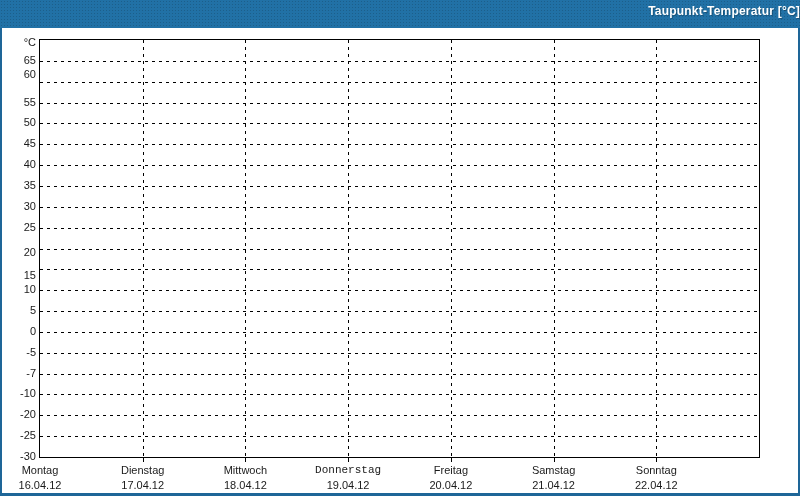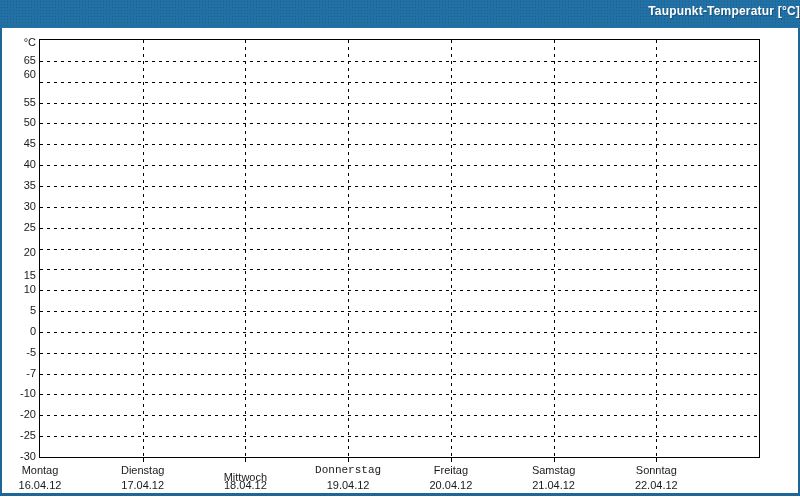--- a/index.html
+++ b/index.html
@@ -137,21 +137,21 @@
         <div class="x-tick" style="left: 142.7px;"></div>
         <div class="x-tick" style="left: 245.4px;"></div>
         <div class="x-tick" style="left: 348.1px;"></div>
         <div class="x-tick" style="left: 450.9px;"></div>
         <div class="x-tick" style="left: 553.6px;"></div>
         <div class="x-tick" style="left: 656.3px;"></div>
         <div class="x-day-label" style="left: -15px;">Montag</div>
         <div class="x-date-label" style="left: -15px;">16.04.12</div>
         <div class="x-day-label" style="left: 87.7px;">Dienstag</div>
         <div class="x-date-label" style="left: 87.7px;">17.04.12</div>
-        <div class="x-day-label" style="left: 190.4px; margin-top: 7px;">Mittwoch</div>
+        <div class="x-day-label" style="left: 190.4px;">Mittwoch</div>
         <div class="x-date-label" style="left: 190.4px;">18.04.12</div>
         <div class="x-day-label" style="left: 293.1px; font-family: Liberation Mono, monospace;">Donnerstag</div>
         <div class="x-date-label" style="left: 293.1px;">19.04.12</div>
         <div class="x-day-label" style="left: 395.9px;">Freitag</div>
         <div class="x-date-label" style="left: 395.9px;">20.04.12</div>
         <div class="x-day-label" style="left: 498.6px;">Samstag</div>
         <div class="x-date-label" style="left: 498.6px;">21.04.12</div>
         <div class="x-day-label" style="left: 601.3px;">Sonntag</div>
         <div class="x-date-label" style="left: 601.3px;">22.04.12</div>
       </div>

